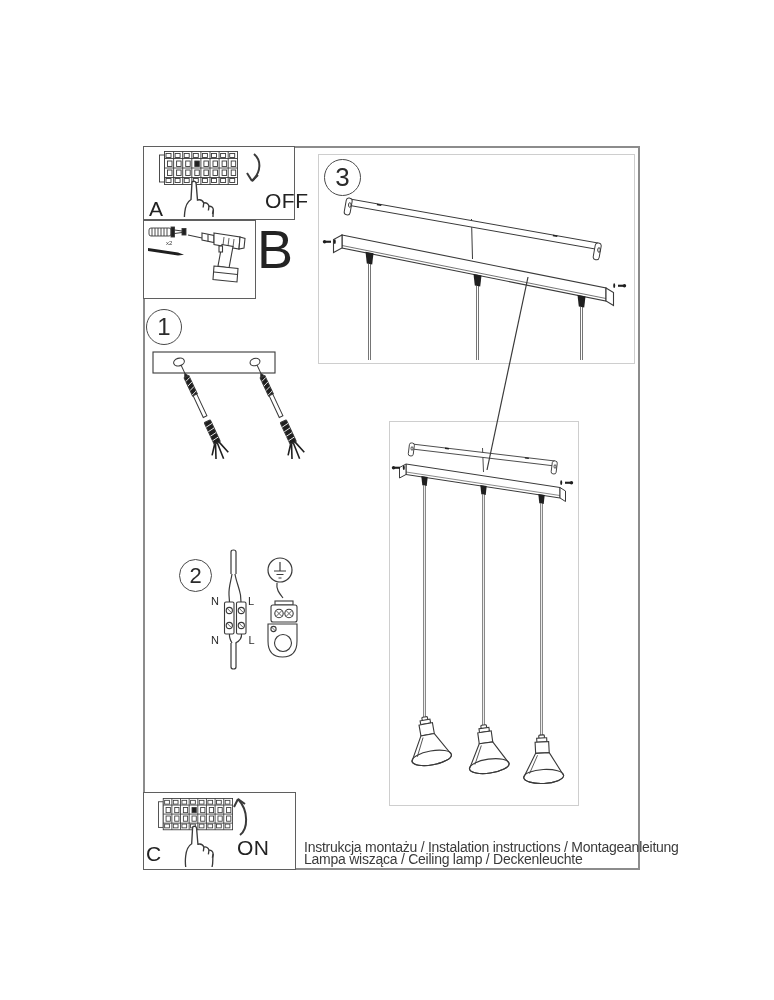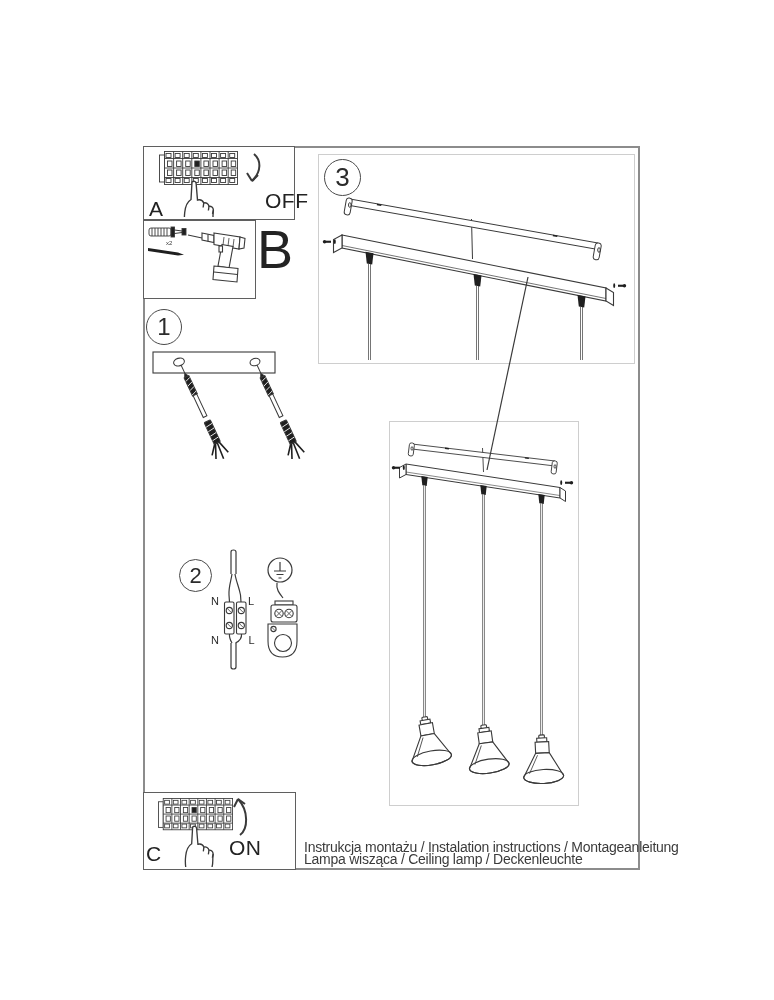--- a/index.html
+++ b/index.html
@@ -16,21 +16,21 @@
   .box-lamp{left:389px;top:421px;width:188px;height:383px;}
   .numcircle{display:flex;align-items:center;justify-content:center;border:1.6px solid #4a4a4a;
              border-radius:50%;background:#fff;color:#2b2b2b;}
   .circle-1{left:146px;top:309px;width:34px;height:34px;font-size:24px;}
   .circle-2{left:179px;top:559px;width:31px;height:31px;font-size:22px;}
   .circle-3{left:324px;top:159px;width:35px;height:35px;font-size:26px;z-index:3;}
   .biglabel{font-size:21px;color:#222;}
   .lbl-a{left:149px;top:197px;}
   .lbl-c{left:146px;top:842px;}
   .lbl-off{left:244px;top:189px;letter-spacing:0.5px;margin-left:21px;}
-  .lbl-on{left:229px;top:836px;letter-spacing:0.5px;}
+  .lbl-on{left:237px;top:836px;letter-spacing:0.5px;}
   .letter-b{left:257px;top:223px;font-size:54px;line-height:52px;color:#232323;}
   .footer{left:304px;top:842px;font-size:14px;letter-spacing:-0.25px;line-height:11.5px;color:#3b3b3b;}
   svg{display:block;}
   .fill-svg{position:absolute;left:0;top:0;}
 </style>
 </head>
 <body>
 
 <div class="sheet">
 

